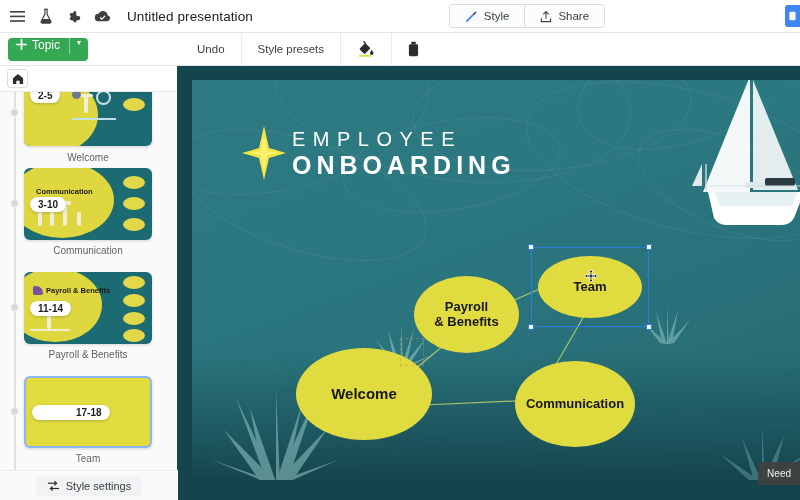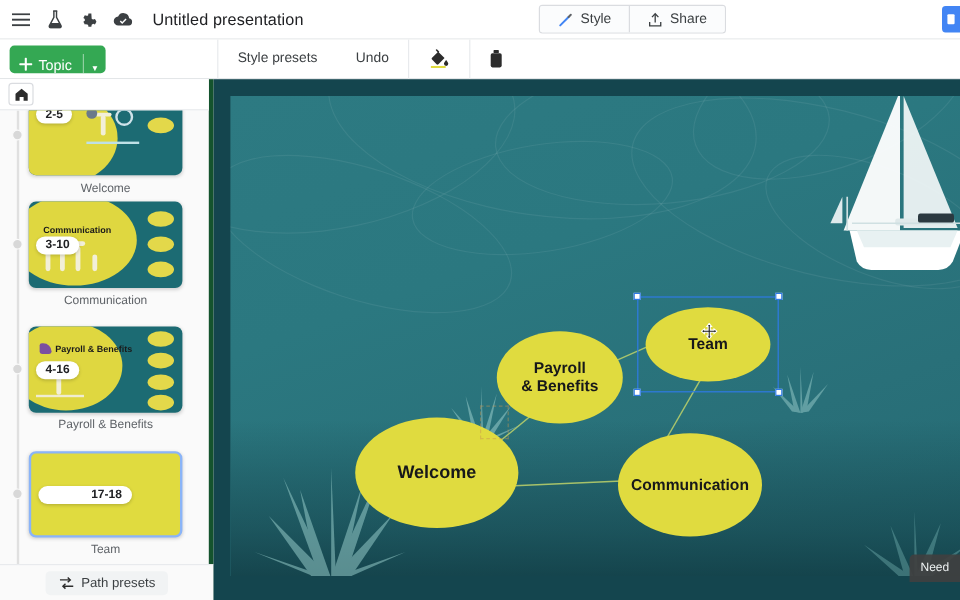--- a/index.html
+++ b/index.html
@@ -50,39 +50,39 @@
     margin-right: -3px;
   }
 
   
   .subbar {
     position: absolute; top: 33px; left: 0; width: 800px; height: 33px;
     background: #ffffff; border-bottom: 1px solid #e3e6e8;
     display: flex; align-items: center;
   }
   .topic-btn {
-    display: flex; align-items: flex-end; background: #34a853;
+    display: flex; align-items: flex-start; background: #34a853;
     border-radius: 4px; height: 23px; margin-left: 8px; cursor: pointer;
     color: #fff; font-size: 12px; overflow: hidden;
   }
   .topic-main { display: flex; align-items: center; gap: 5px; padding: 0 9px 0 8px; }
   .topic-div { width: 1px; height: 16px; background: rgba(255,255,255,.45); }
   .topic-caret { padding: 0 7px; font-size: 8px; }
   .tools { display: flex; align-items: center; margin-left: 93px; height: 33px; }
   .tool-item {
     display: flex; align-items: center; justify-content: center;
     padding: 0 16px; height: 33px; font-size: 11.5px; color: #3c4043;
     border-left: 1px solid #e8eaed; cursor: pointer; white-space: nowrap;
   }
   .tool-item.first { border-left: none; }
 
   
   .sidebar {
     position: absolute; top: 66px; left: 0; width: 178px; height: 434px;
-    background: #fafafa; border-right: 4px solid #14532d;
+    background: #fafafa; border-right: 1px solid #14532d;
   }
   .home-bar {
     height: 26px; background: #fff; border-bottom: 1px solid #e8eaed;
     display: flex; align-items: center; padding-left: 7px;
   }
   .home-btn {
     width: 21px; height: 19px; border: 1px solid #dadce0; border-radius: 3px;
     background: #fff; display: flex; align-items: center; justify-content: center;
     cursor: pointer;
   }
@@ -276,22 +276,22 @@
               <path d="M6 0.8v10.4M0.8 6h10.4" stroke="#fff" stroke-width="1.9" stroke-linecap="round"></path>
             </svg>
         </span>
         <span>Topic</span>
       </div>
       <div class="topic-div"></div>
       <div class="topic-caret">▾</div>
     </div>
 
     <div class="tools">
+      <div class="tool-item first">Undo</div>
       <div class="tool-item">Style presets</div>
-      <div class="tool-item first">Undo</div>
       <div class="tool-item">
         <span>
           <svg width="18" height="18" viewBox="0 0 19 19">
             <path d="M3.2 8.6L8.6 3.2l5.6 5.6-5.4 5.4a1.1 1.1 0 01-1.6 0L3.2 10.2a1.1 1.1 0 010-1.6z" fill="#2c2c2c"></path>
             <path d="M7.2 1.8l1.6 1.6" stroke="#2c2c2c" stroke-width="1.4" stroke-linecap="round"></path>
             <path d="M15.6 10.6s1.9 2.2 1.9 3.3a1.9 1.9 0 11-3.8 0c0-1.1 1.9-3.3 1.9-3.3z" fill="#2c2c2c"></path>
             <rect x="2.2" y="15.8" width="13" height="1.8" fill="#e0db3f"></rect>
           </svg>
         </span>
       </div>
@@ -359,21 +359,21 @@
           <div style="position:absolute;left:9px;top:14px;width:10px;height:9px;background:#7b4fa0;border-radius:2px 7px 2px 2px;"></div>
           <div class="card-title" style="left:22px;top:14px;">Payroll
 &amp; Benefits</div>
           <div class="figure" style="left:23px;top:40px;width:4px;height:17px;"></div>
           <div class="figure" style="left:18px;top:37px;width:13px;height:4px;"></div>
           <div style="position:absolute;left:6px;top:57px;width:40px;height:12px;border-top:2px solid #f0ecd0;"></div>
           <div class="pill" style="left:99px;top:4px;"></div>
           <div class="pill" style="left:99px;top:22px;"></div>
           <div class="pill" style="left:99px;top:40px;"></div>
           <div class="pill" style="left:99px;top:57px;"></div>
-          <div class="badge" style="left:6px;top:29px;">4-16</div>
+          <div class="badge" style="left:6px;top:29px;">11-14</div>
         </div>
         <div class="card-label" style="top:77px;">Payroll &amp; Benefits</div>
       </div>
 
       <div class="thumb-row">
         <div class="dot" style="top:31px;"></div>
         <div class="card sel" style="top:0;background:#e0db3f;">
           <div class="badge" style="left:6px;top:27px;padding-left:44px;">17-18</div>
         </div>
         <div class="card-label" style="top:77px;">Team</div>
@@ -385,21 +385,21 @@
         <span>
           <svg width="13" height="12" viewBox="0 0 14 13">
               <g stroke="#2c2c2c" stroke-width="1.3" fill="none">
             <path d="M1 3.5h9"></path>
                 <path d="M8 1.3l2.3 2.2L8 5.7"></path>
             <path d="M13 9.2H4"></path>
                 <path d="M6 7l-2.3 2.2L6 11.4"></path>
               </g>
             </svg>
         </span>
-        <span>Path presets</span>
+        <span>Style settings</span>
       </div>
     </div>
   </div>
 
   <div class="canvas">
     <div class="slide">
 
       <div class="water-line" style="left:-60px;top:-40px;width:300px;height:150px;transform:rotate(-12deg);"></div>
       <div class="water-line" style="left:80px;top:-70px;width:360px;height:170px;transform:rotate(8deg);"></div>
       <div class="water-line" style="left:220px;top:-30px;width:280px;height:120px;transform:rotate(-5deg);"></div>
@@ -418,20 +418,32 @@
           <path d="M18 118h96l-10 26a14 14 0 01-12 7H36a14 14 0 01-12-7z" fill="#ffffff"></path>
           <path d="M24 118h84l-6 14H30z" fill="#e8f1f2"></path>
           <rect x="56" y="108" width="44" height="6" rx="2" fill="#dfe9ea"></rect>
           <rect x="75" y="104" width="30" height="8" rx="2" fill="#2b3940"></rect>
           <path d="M12 112 l0 -22 l-10 22 z" fill="#ffffff" opacity=".85"></path>
           <path d="M16 90 l0 28" stroke="#cfe0e2" stroke-width="1.4"></path>
           <path d="M20 112 h90" stroke="#cfe0e2" stroke-width="1.2"></path>
         </svg>
       </div>
 
+      <div class="slide-title-wrap">
+        <div class="star">
+          <svg width="44" height="54" viewBox="0 0 44 54">
+            <path d="M22 0 L27 22 L44 27 L27 32 L22 54 L17 32 L0 27 L17 22 Z" fill="#f2e53f"></path>
+            <path d="M22 9 L25.5 25 L38 27 L25.5 29 L22 45 L18.5 29 L6 27 L18.5 25 Z" fill="#fff27a" opacity=".85"></path>
+          </svg>
+        </div>
+        <div class="title-text">
+          <div class="t-line1">EMPLOYEE</div>
+          <div class="t-line2">ONBOARDING</div>
+        </div>
+      </div>
 
       <svg style="position:absolute;left:0;top:0;width:608px;height:400px;pointer-events:none;">
         <line x1="293" y1="233" x2="352" y2="207" stroke="#bfd36a" stroke-width="1.2" opacity=".85"></line>
         <line x1="268" y1="252" x2="195" y2="312" stroke="#bfd36a" stroke-width="1.2" opacity=".85"></line>
         <line x1="232" y1="325" x2="345" y2="320" stroke="#bfd36a" stroke-width="1.2" opacity=".85"></line>
         <line x1="355" y1="300" x2="392" y2="236" stroke="#bfd36a" stroke-width="1.2" opacity=".85"></line>
       </svg>
 
       <div class="plant" style="left:172px;top:230px;width:74px;height:60px;">
         <svg width="74" height="60" viewBox="0 0 74 60">

